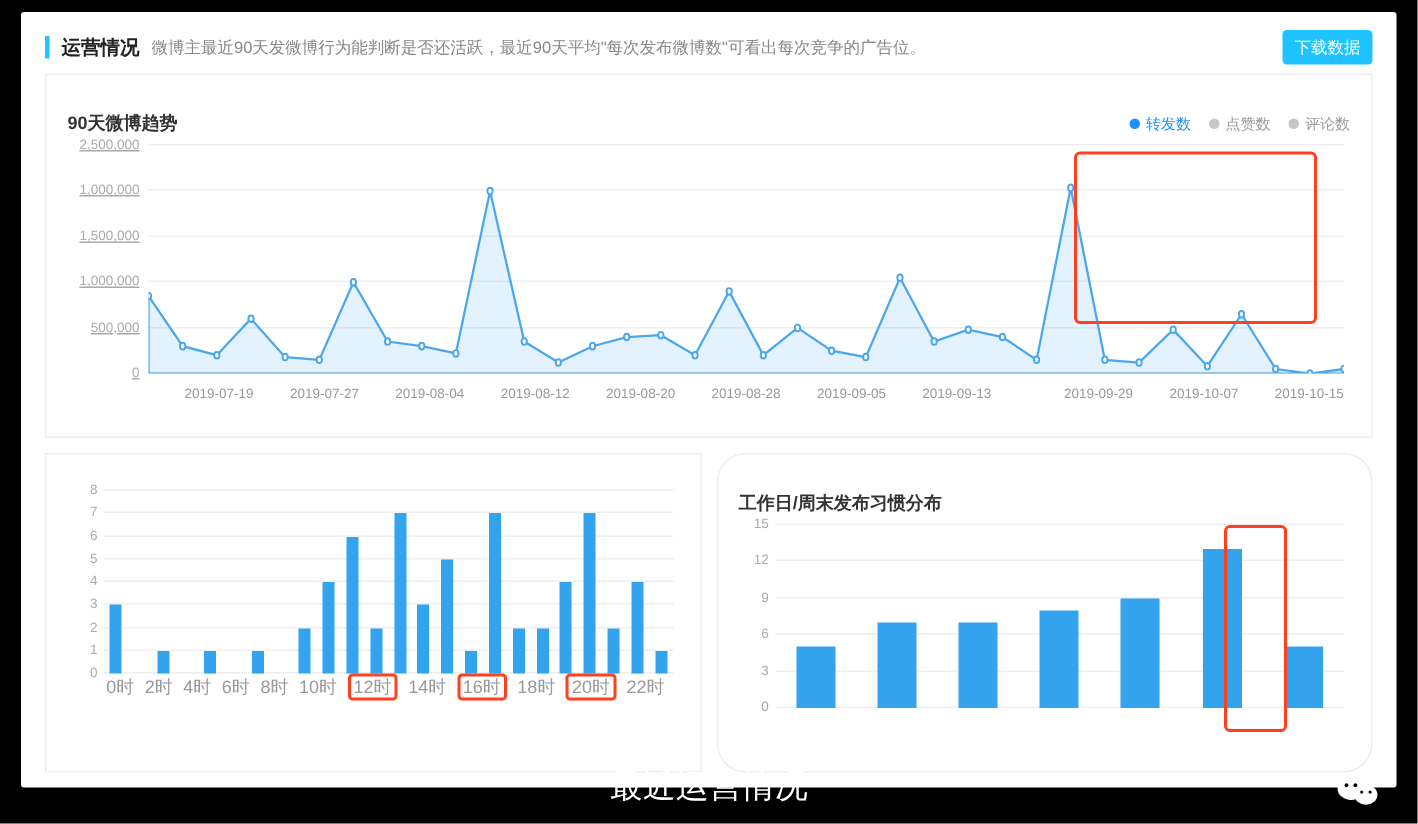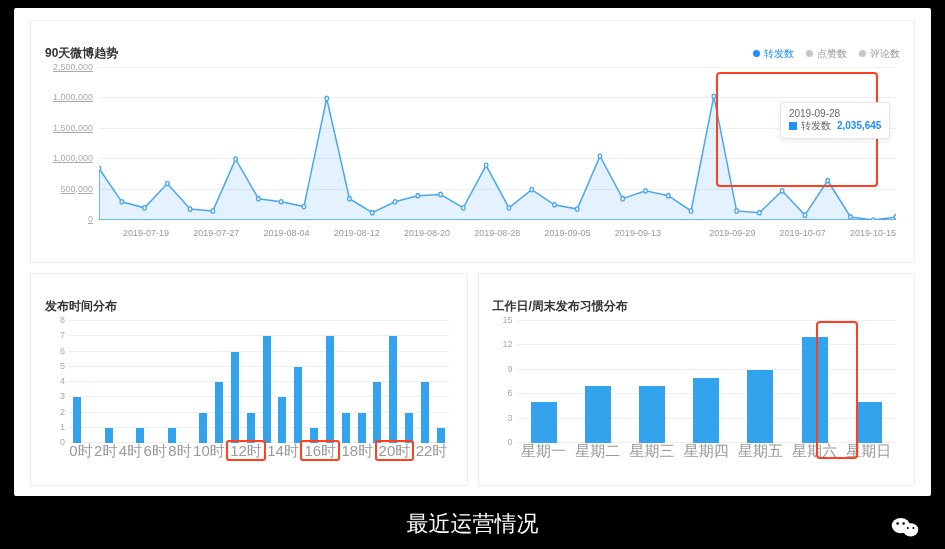--- a/index.html
+++ b/index.html
@@ -13,21 +13,21 @@
   }
   .head { display:flex; align-items:center; justify-content:space-between; padding-bottom:6px; }
   .head-l { display:flex; align-items:center; gap:8px; }
   .bar-accent { width:3px; height:15px; background:#1ec3ff; }
   .title { font-size:13px; font-weight:600; color:#222; }
   .subtitle { font-size:11px; color:#888; }
   .dl-btn {
     background:#1ec3ff; color:#fff; font-size:11px; padding:4px 8px; border-radius:3px; cursor:pointer;
   }
   .panel { border:1px solid #eee; padding:24px 14px; }
-  .panel + .panel { margin-top:10px; }
+  .panel + .panel { margin-top:10px;border-radius:19px; }
   .bottom-row { display:flex; gap:10px; margin-top:10px; }
   .bottom-row .panel { flex:1 1 50%; margin:0; }
   .panel-head { display:flex; align-items:center; justify-content:space-between; margin-bottom:6px; }
   .panel-title { font-size:12px; font-weight:600; color:#333; }
   .legend { display:flex; gap:12px; font-size:10px; color:#999; }
   .leg-item { display:flex; align-items:center; gap:4px; }
   .dot { width:7px; height:7px; border-radius:50%; }
   .dot.blue { background:#1e90ff; }
   .dot.grey { background:#c7c7c7; }
   
@@ -44,32 +44,40 @@
   }
   .tooltip .sq { display:inline-block; width:8px; height:8px; background:#1e90ff; margin-right:4px; vertical-align:middle;}
   .tooltip .v { color:#1e90ff; font-weight:600; margin-left:6px;}
   
   .bar-area { position:relative; height:140px; }
   .bar-grid { position:absolute; left:24px; right:4px; top:0; bottom:18px; }
   .bar-grid .gl { position:absolute; left:0; right:0; border-top:1px solid #eee; }
   .bar-grid .gl span { position:absolute; left:-24px; top:-6px; width:20px; text-align:right; font-size:9px; color:#aaa; }
   .bars { position:absolute; left:24px; right:4px; top:0; bottom:18px; display:flex; align-items:flex-end; justify-content:space-around; }
   .bar { background:#34a3ee; }
-  .bar-x { position:absolute; left:24px; right:4px; bottom:0; display:flex; justify-content:space-around; font-size:15px; color:#999; }
+  .bar-x { position:absolute; left:24px; right:4px; bottom:0; display:flex; justify-content:space-around; font-size:12px; color:#999; }
   .red-frame { border:2px solid #ff4020; border-radius:3px; padding:0 2px;text-align:center; }
   
   .footer { position:absolute; left:0; right:0; bottom:10px; color:#fff; }
   .caption { text-align:center; font-size:22px; font-weight:500; }
   .brand { position:absolute; right:26px; bottom:0; display:flex; align-items:center; gap:8px; font-size:16px; }
   .wechat-ico { width:28px; height:24px; display:inline-block; }
 </style>
 </head>
 <body>
 
 <div class="dash">
+  <div class="head">
+    <div class="head-l">
+      <div class="bar-accent"></div>
+      <span class="title">运营情况</span>
+      <span class="subtitle">微博主最近90天发微博行为能判断是否还活跃，最近90天平均"每次发布微博数"可看出每次竞争的广告位。</span>
+    </div>
+    <div class="dl-btn">下载数据</div>
+  </div>
 
   <div class="panel">
     <div class="panel-head">
       <span class="panel-title">90天微博趋势</span>
       <div class="legend">
         <div class="leg-item">
             <span class="dot blue"></span>
             <span style="color:#1e90ff">转发数</span>
           </div>
         <div class="leg-item">
@@ -150,33 +158,26 @@
           <span>2019-08-20</span>
           <span>2019-08-28</span>
           <span>2019-09-05</span>
           <span>2019-09-13</span>
           <span></span>
           <span>2019-09-29</span>
           <span>2019-10-07</span>
           <span>2019-10-15</span>
         </div>
       <div class="hl-box" id="trend-hl" style="left: calc(72.1429% + 54px); width: 19%; top: 4px; height: 115px;"></div>
-      <div class="tooltip" id="trend-tip" style="left: calc(79.6429% + 54px); top: 34px;">
-        <div>2019-09-28</div>
-        <div><span class="sq"></span><span>转发数</span><span class="v">2,035,645</span></div>
-      </div>
     </div>
   </div>
 
   <div class="bottom-row">
 
     <div class="panel">
-      <div class="panel-head">
-          <span class="panel-title">发布时间分布</span>
-        </div>
       <div class="bar-area">
         <div class="bar-grid" id="hourly-grid">
             <div class="gl" style="bottom: 0px;">
               <span>0</span>
             </div>
             <div class="gl" style="bottom: 15.25px;">
               <span>1</span>
             </div>
             <div class="gl" style="bottom: 30.5px;">
               <span>2</span>
@@ -281,29 +282,20 @@
             </div>
           </div>
         <div class="bars" id="weekly-bars">
             <div class="bar" style="width: 26px; height: 40.6667px;"></div>
             <div class="bar" style="width: 26px; height: 56.9333px;"></div>
             <div class="bar" style="width: 26px; height: 56.9333px;"></div>
             <div class="bar" style="width: 26px; height: 65.0667px;"></div>
             <div class="bar" style="width: 26px; height: 73.2px;"></div>
             <div class="bar" style="width: 26px; height: 105.733px;"></div>
             <div class="bar" style="width: 26px; height: 40.6667px;"></div>
-          </div>
-        <div class="bar-x" id="weekly-x">
-            <span>星期一</span>
-            <span>星期二</span>
-            <span>星期三</span>
-            <span>星期四</span>
-            <span>星期五</span>
-            <span>星期六</span>
-            <span>星期日</span>
           </div>
         <div class="hl-box" id="weekly-hl" style="left: calc(78.5714% + 3px); width: 42px; top: 0px; bottom: 2px;"></div>
       </div>
     </div>
   </div>
 </div>
 
 <div class="footer">
   <div class="caption">最近运营情况</div>
   <div class="brand">

